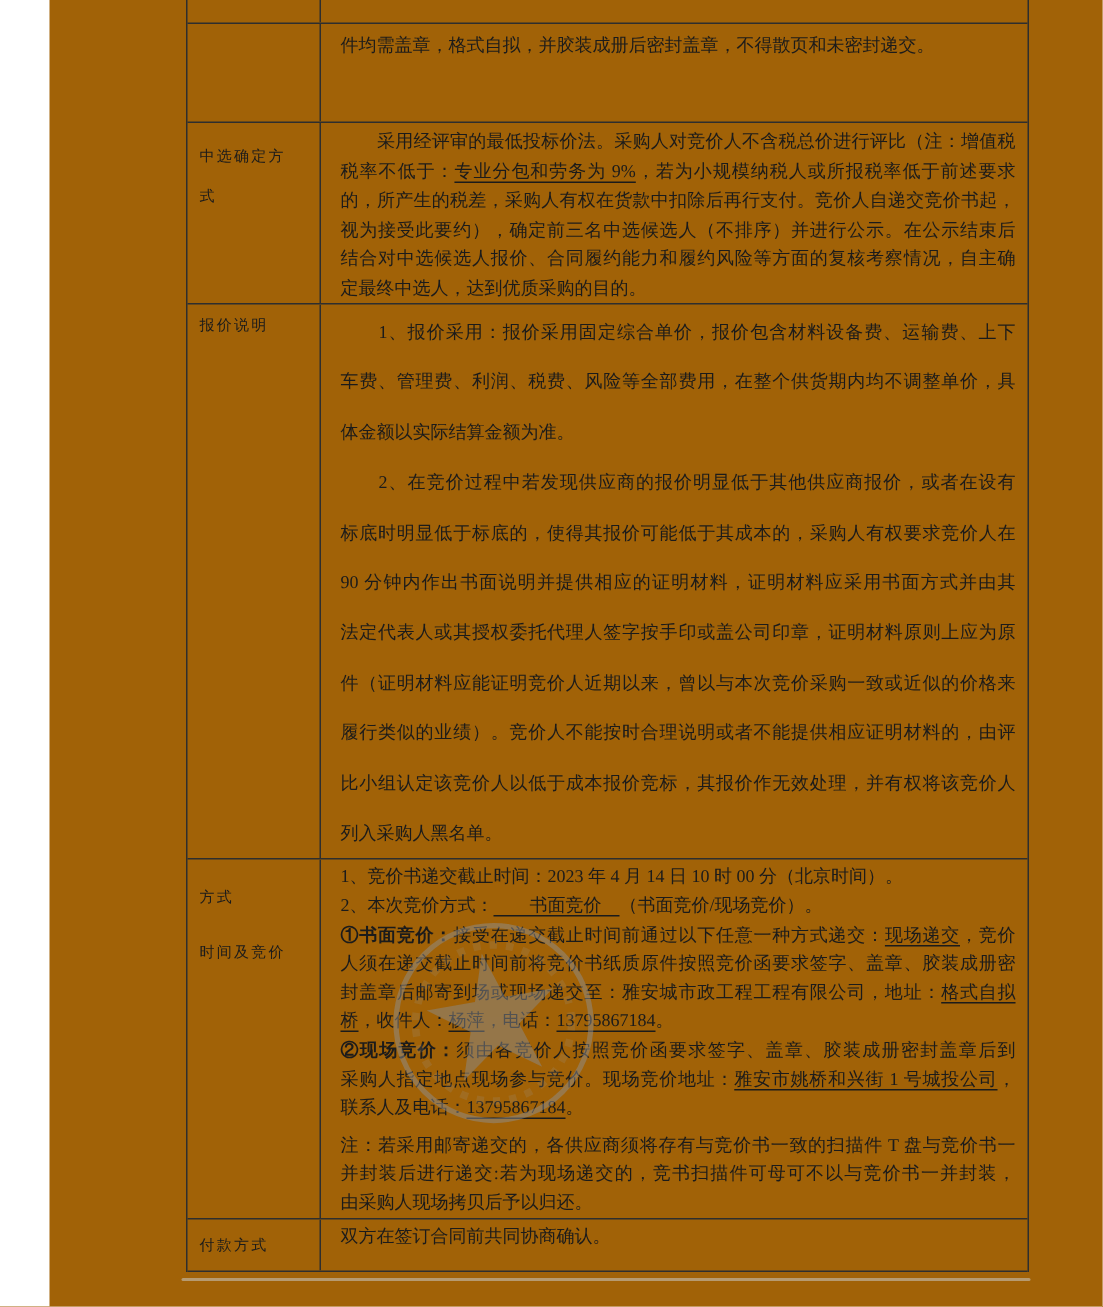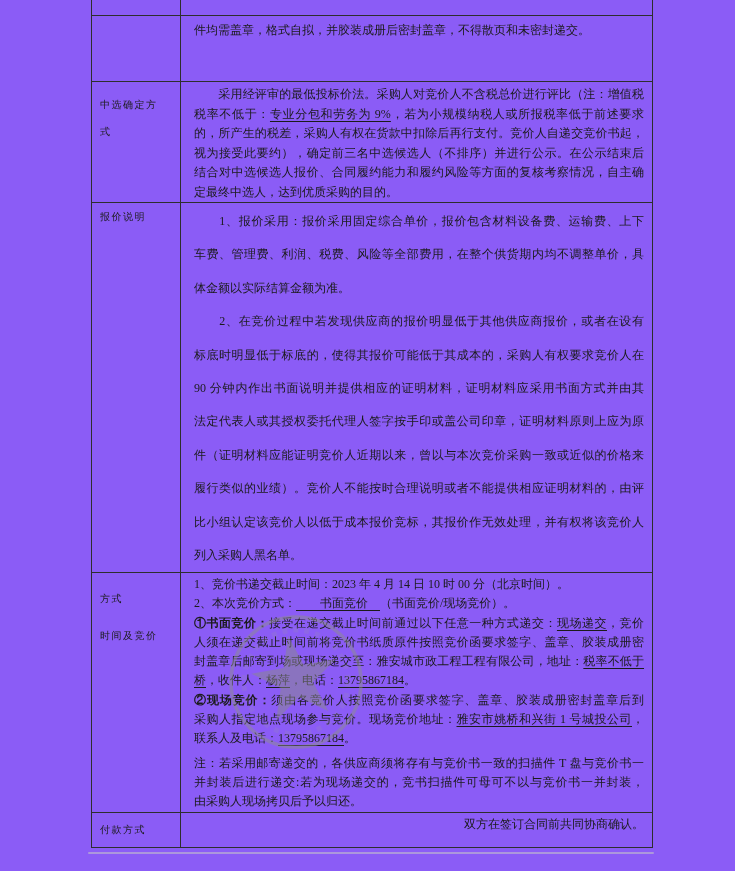--- a/index.html
+++ b/index.html
@@ -3,21 +3,21 @@
 <meta charset="utf-8">
 <style>
   html,body{margin:0;padding:0;}
   body{
     width:735px;height:871px;position:relative;overflow:hidden;
     background:#ffffff;
     font-family:"Liberation Serif","DejaVu Serif",serif;
     color:#1b1b1b;
     -webkit-font-smoothing:antialiased;
   }
-  .page{position:absolute;inset:0;background:#8b5cf6;}
+  .page{position:absolute;inset:0;background:#a16207;margin-left:33px;}
   .doc-table{
     position:absolute;left:91px;top:0;width:562px;
     border-left:1px solid #2e2e2e;border-right:1px solid #2e2e2e;
     box-sizing:border-box;
   }
   
   .doc-table::after{
     content:"";position:absolute;left:-4px;right:-2px;bottom:-6px;height:2px;
     background:#c9c9c6;opacity:.55;border-radius:2px;
   }
@@ -38,21 +38,21 @@
 
   
   .r-strip{height:16px;}
   .r0{height:66px;}  .r0 .ccell{padding-top:5px;line-height:19px;}
   .r1{height:121px;} .r1 .ccell{padding-top:3px;line-height:19.6px;}
                      .r1 .hcell{padding-top:9px;line-height:27px;}
   .r2{height:370px;} .r2 .ccell{padding-top:2px;line-height:33.4px;}
                      .r2 .hcell{padding-top:7px;font-family:Liberation Serif, serif;}
   .r3{height:240px;} .r3 .ccell{padding-top:2px;line-height:19.3px;}
                      .r3 .hcell{padding-top:7px;line-height:37px;}
-  .r4{height:35px;}  .r4 .ccell{padding-top:3px;line-height:17px;text-align:right;}
+  .r4{height:35px;}  .r4 .ccell{padding-top:3px;line-height:17px;}
                      .r4 .hcell{padding-top:10px;}
 
   .stamp{position:absolute;left:218px;top:605px;pointer-events:none;}
 </style>
 </head>
 <body>
 
 <div class="page">
 
   <div class="doc-table">
@@ -118,21 +118,21 @@
       <div class="ccell">
           <div class="para">
             <div class="line"><span>1、竞价书递交截止时间：2023 年 4 月 14 日 10 时 00 分（北京时间）。</span></div>
           </div>
           <div class="para">
             <div class="line"><span>2、本次竞价方式：</span><span class="u">　　书面竞价　</span><span>（书面竞价/现场竞价）。</span></div>
           </div>
           <div class="para">
             <div class="line fill"><span class="b">①书面竞价：</span><span>接受在递交截止时间前通过以下任意一种方式递交：</span><span class="u">现场递交</span><span>，竞价</span></div>
             <div class="line fill"><span>人须在递交截止时间前将竞价书纸质原件按照竞价函要求签字、盖章、胶装成册密</span></div>
-            <div class="line fill"><span>封盖章后邮寄到场或现场递交至：雅安城市政工程工程有限公司，地址：</span><span class="u">税率不低于</span></div>
+            <div class="line fill"><span>封盖章后邮寄到场或现场递交至：雅安城市政工程工程有限公司，地址：</span><span class="u">格式自拟</span></div>
             <div class="line"><span class="u">桥</span><span>，收件人：</span><span class="u">杨萍</span><span>，电话：</span><span class="u">13795867184</span><span>。</span></div>
           </div>
           <div class="para">
             <div class="line fill"><span class="b">②现场竞价：</span><span>须由各竞价人按照竞价函要求签字、盖章、胶装成册密封盖章后到</span></div>
             <div class="line fill"><span>采购人指定地点现场参与竞价。现场竞价地址：</span><span class="u">雅安市姚桥和兴街 1 号城投公司</span><span>，</span></div>
             <div class="line"><span>联系人及电话：</span><span class="u">13795867184</span><span>。</span></div>
           </div>
           <div class="para gap">
             <div class="line fill"><span>注：若采用邮寄递交的，各供应商须将存有与竞价书一致的扫描件 T 盘与竞价书一</span></div>
             <div class="line fill"><span>并封装后进行递交:若为现场递交的，竞书扫描件可母可不以与竞价书一并封装，</span></div>

